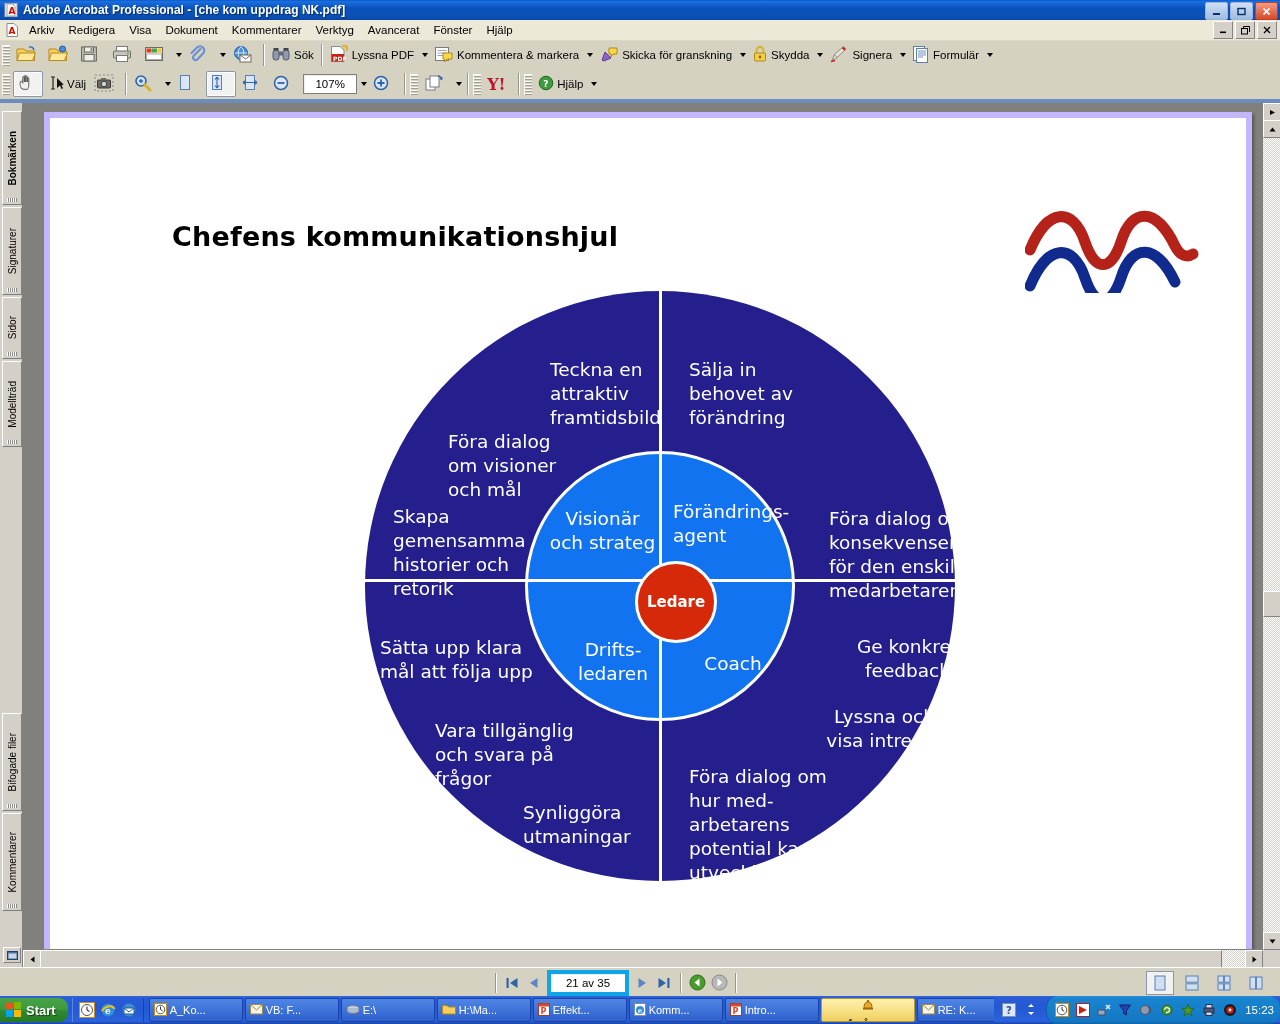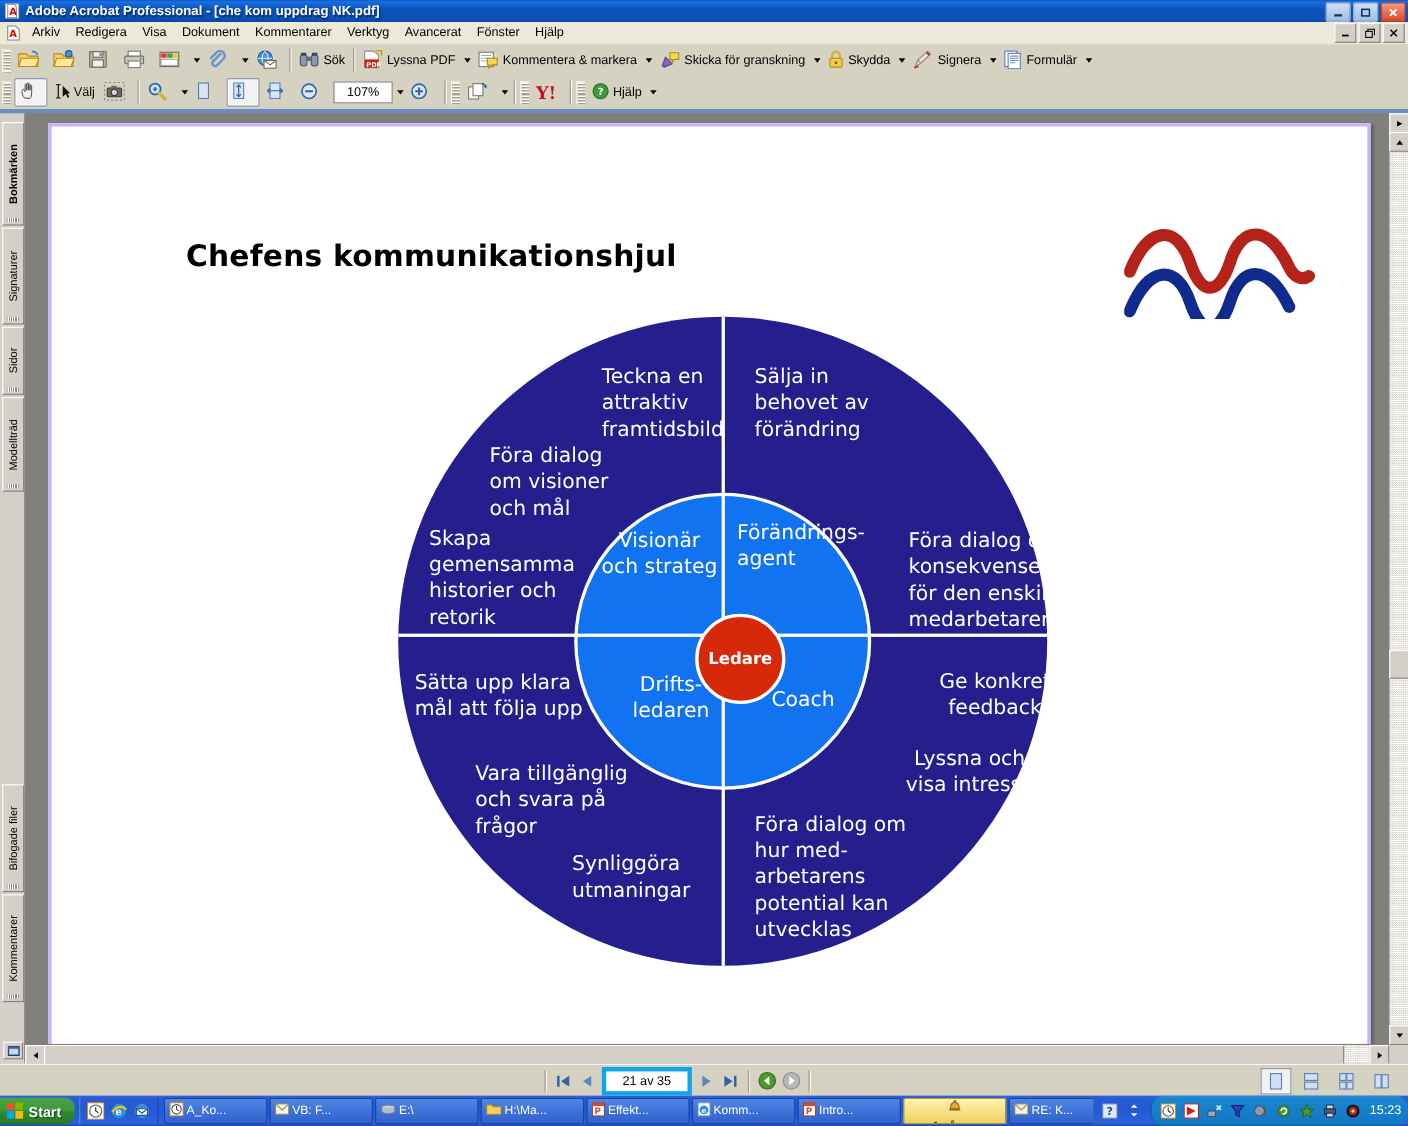--- a/index.html
+++ b/index.html
@@ -95,21 +95,21 @@
 
   .docouter{
     position:absolute;left:23px;top:0;right:0;bottom:0;background:#82807c;
   }
   .pagearea{
     position:absolute;left:0;top:0;right:17px;bottom:17px;
     background:#82807c;overflow:hidden;
   }
   .page{
     position:absolute;left:21px;top:9px;width:1196px;height:850px;background:#fff;
-    border:3px solid #c4b5fd;box-shadow:2px 2px 3px rgba(0,0,0,.35);
+    border:6px solid #c4b5fd;box-shadow:2px 2px 3px rgba(0,0,0,.35);
   }
 
   
   .vscroll{
     position:absolute;right:0;top:0;width:17px;bottom:17px;
     background:repeating-conic-gradient(#d4d0c8 0% 25%, #ffffff 0% 50%) 0 0/2px 2px;
     border-left:1px solid #82807c;
   }
   .hscroll{
     position:absolute;left:0;bottom:0;right:17px;height:17px;
@@ -194,21 +194,21 @@
     background:#1273f0;border:3px solid #fff;box-sizing:border-box;
   }
   .hub{
     position:absolute;left:290px;top:270px;width:82px;height:82px;border-radius:50%;
     background:#d6290a;border:3px solid #fff;box-sizing:border-box;
     display:flex;align-items:center;justify-content:center;
   }
   .hub span{color:#fff;font-weight:bold;font-size:15px;font-family:"DejaVu Sans",sans-serif;}
   .wtext{
     position:absolute;color:#fff;font-size:18.5px;line-height:1.30;
-    font-family:"DejaVu Sans",sans-serif;white-space:pre-line;
+    font-family:"DejaVu Sans",sans-serif;white-space:pre-line;margin-top:24px;
   }
   .wtext.inner-lbl{font-size:18.5px;}
   .ta-c{text-align:center;}
 </style>
 </head>
 <body>
 
 <div class="app">
 
   <div class="titlebar">

